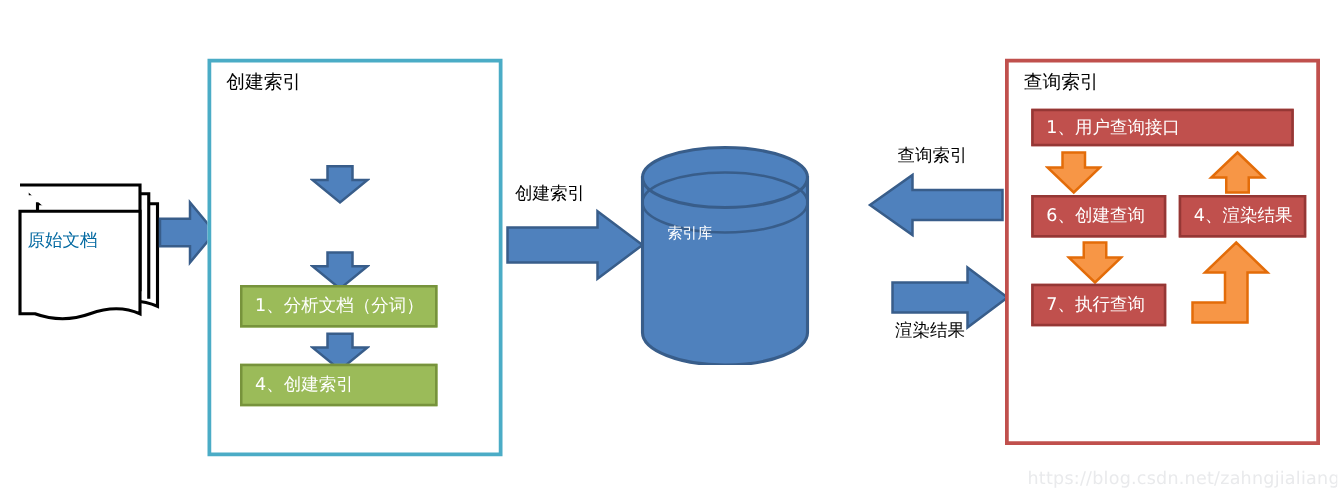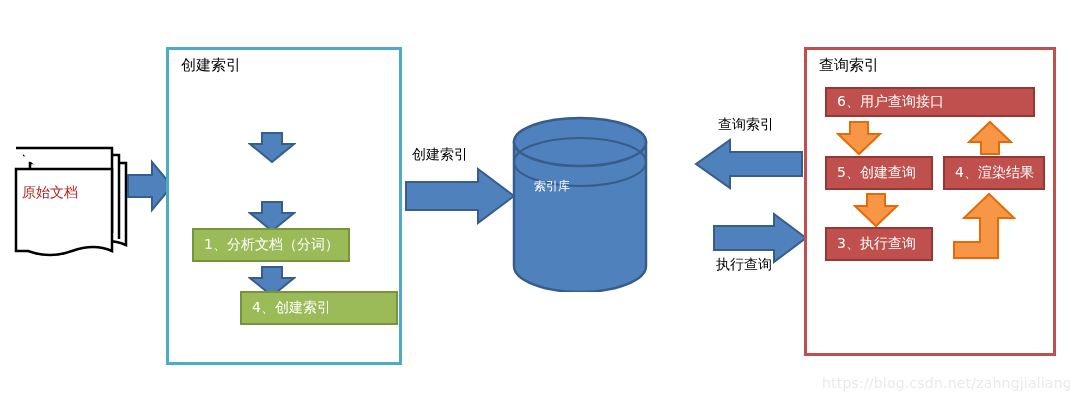--- a/index.html
+++ b/index.html
@@ -65,21 +65,21 @@
     border: 2px solid #953735;
   }
 
   
   .docstack { position: absolute; left: 8px; top: 145px; width: 130px; height: 115px; }
   .docstack svg { display: block; }
   .doclabel {
     position: absolute;
     left: 14px; top: 39px;
     font-size: 14px;
-    color: #b91c1c;
+    color: #0369a1;
     white-space: nowrap;
   }
 
   
   .cylinder { position: absolute; left: 512px; top: 116px; width: 136px; height: 176px; }
   .cyl-label {
     position: absolute;
     left: 22px; top: 62px;
     color: #ffffff;
     font-size: 12px;
@@ -144,21 +144,21 @@
   </div>
 
   <div class="pbox green" style="left:192px; top:228px; width:158px; height:34px;">1、分析文档（分词）</div>
 
   <div class="abs" style="left:248px; top:265px;">
     <svg width="48" height="33" viewBox="0 0 48 33">
       <path d="M14,2 L34,2 L34,13 L46,13 L24,31 L2,13 L14,13 Z" fill="#4F81BD" stroke="#385D8A" stroke-width="2"></path>
     </svg>
   </div>
 
-  <div class="pbox green" style="left:192px; top:291px; width:158px; height:34px;margin-left:48px;">4、创建索引</div>
+  <div class="pbox green" style="left:192px; top:291px; width:158px; height:34px;">4、创建索引</div>
 
   <span class="arrow-label" style="left:412px; top:146px;">创建索引</span>
   <div class="abs" style="left:404px; top:166px;">
     <svg width="112" height="60" viewBox="0 0 112 60">
       <path d="M2,16 L74,16 L74,3 L110,30 L74,57 L74,44 L2,44 Z" fill="#4F81BD" stroke="#385D8A" stroke-width="2"></path>
     </svg>
   </div>
 
   <div class="cylinder">
     <svg width="136" height="176" viewBox="0 0 136 176">
@@ -174,53 +174,53 @@
     <svg width="110" height="52" viewBox="0 0 110 52">
       <path d="M108,14 L36,14 L36,2 L2,26 L36,50 L36,38 L108,38 Z" fill="#4F81BD" stroke="#385D8A" stroke-width="2"></path>
     </svg>
   </div>
 
   <div class="abs" style="left:712px; top:212px;">
     <svg width="96" height="52" viewBox="0 0 96 52">
       <path d="M2,14 L62,14 L62,2 L94,26 L62,50 L62,38 L2,38 Z" fill="#4F81BD" stroke="#385D8A" stroke-width="2"></path>
     </svg>
   </div>
-  <span class="arrow-label" style="left:716px; top:256px;">执行查询</span>
+  <span class="arrow-label" style="left:716px; top:256px;">渲染结果</span>
 
   <div class="panel panel-query">
     <span class="panel-title">查询索引</span>
   </div>
 
-  <div class="pbox red" style="left:825px; top:87px; width:210px; height:30px;">6、用户查询接口</div>
+  <div class="pbox red" style="left:825px; top:87px; width:210px; height:30px;">1、用户查询接口</div>
 
   <div class="abs" style="left:836px; top:120px;">
     <svg width="46" height="36" viewBox="0 0 46 36">
       <path d="M14,2 L32,2 L32,14 L44,14 L23,34 L2,14 L14,14 Z" fill="#F79646" stroke="#E36C09" stroke-width="2"></path>
     </svg>
   </div>
 
   <div class="abs" style="left:966px; top:120px;">
     <svg width="48" height="36" viewBox="0 0 48 36">
       <path d="M24,2 L45,22 L33,22 L33,34 L15,34 L15,22 L3,22 Z" fill="#F79646" stroke="#E36C09" stroke-width="2"></path>
     </svg>
   </div>
 
-  <div class="pbox red" style="left:825px; top:156px; width:108px; height:34px;">5、创建查询</div>
+  <div class="pbox red" style="left:825px; top:156px; width:108px; height:34px;">6、创建查询</div>
 
   <div class="pbox red" style="left:943px; top:156px; width:102px; height:34px;">4、渲染结果</div>
 
   <div class="abs" style="left:853px; top:192px;">
     <svg width="46" height="36" viewBox="0 0 46 36">
       <path d="M14,2 L32,2 L32,14 L44,14 L23,34 L2,14 L14,14 Z" fill="#F79646" stroke="#E36C09" stroke-width="2"></path>
     </svg>
   </div>
 
   <div class="abs" style="left:952px; top:192px;">
     <svg width="66" height="68" viewBox="0 0 66 68">
       <path d="M2,50 L2,66 L46,66 L46,26 L62,26 L37,2 L12,26 L28,26 L28,50 Z" fill="#F79646" stroke="#E36C09" stroke-width="2"></path>
     </svg>
   </div>
 
-  <div class="pbox red" style="left:825px; top:227px; width:108px; height:34px;">3、执行查询</div>
+  <div class="pbox red" style="left:825px; top:227px; width:108px; height:34px;">7、执行查询</div>
 
   <span class="watermark">https://blog.csdn.net/zahngjialiang</span>
 
 </div>
 
 </body></html>

